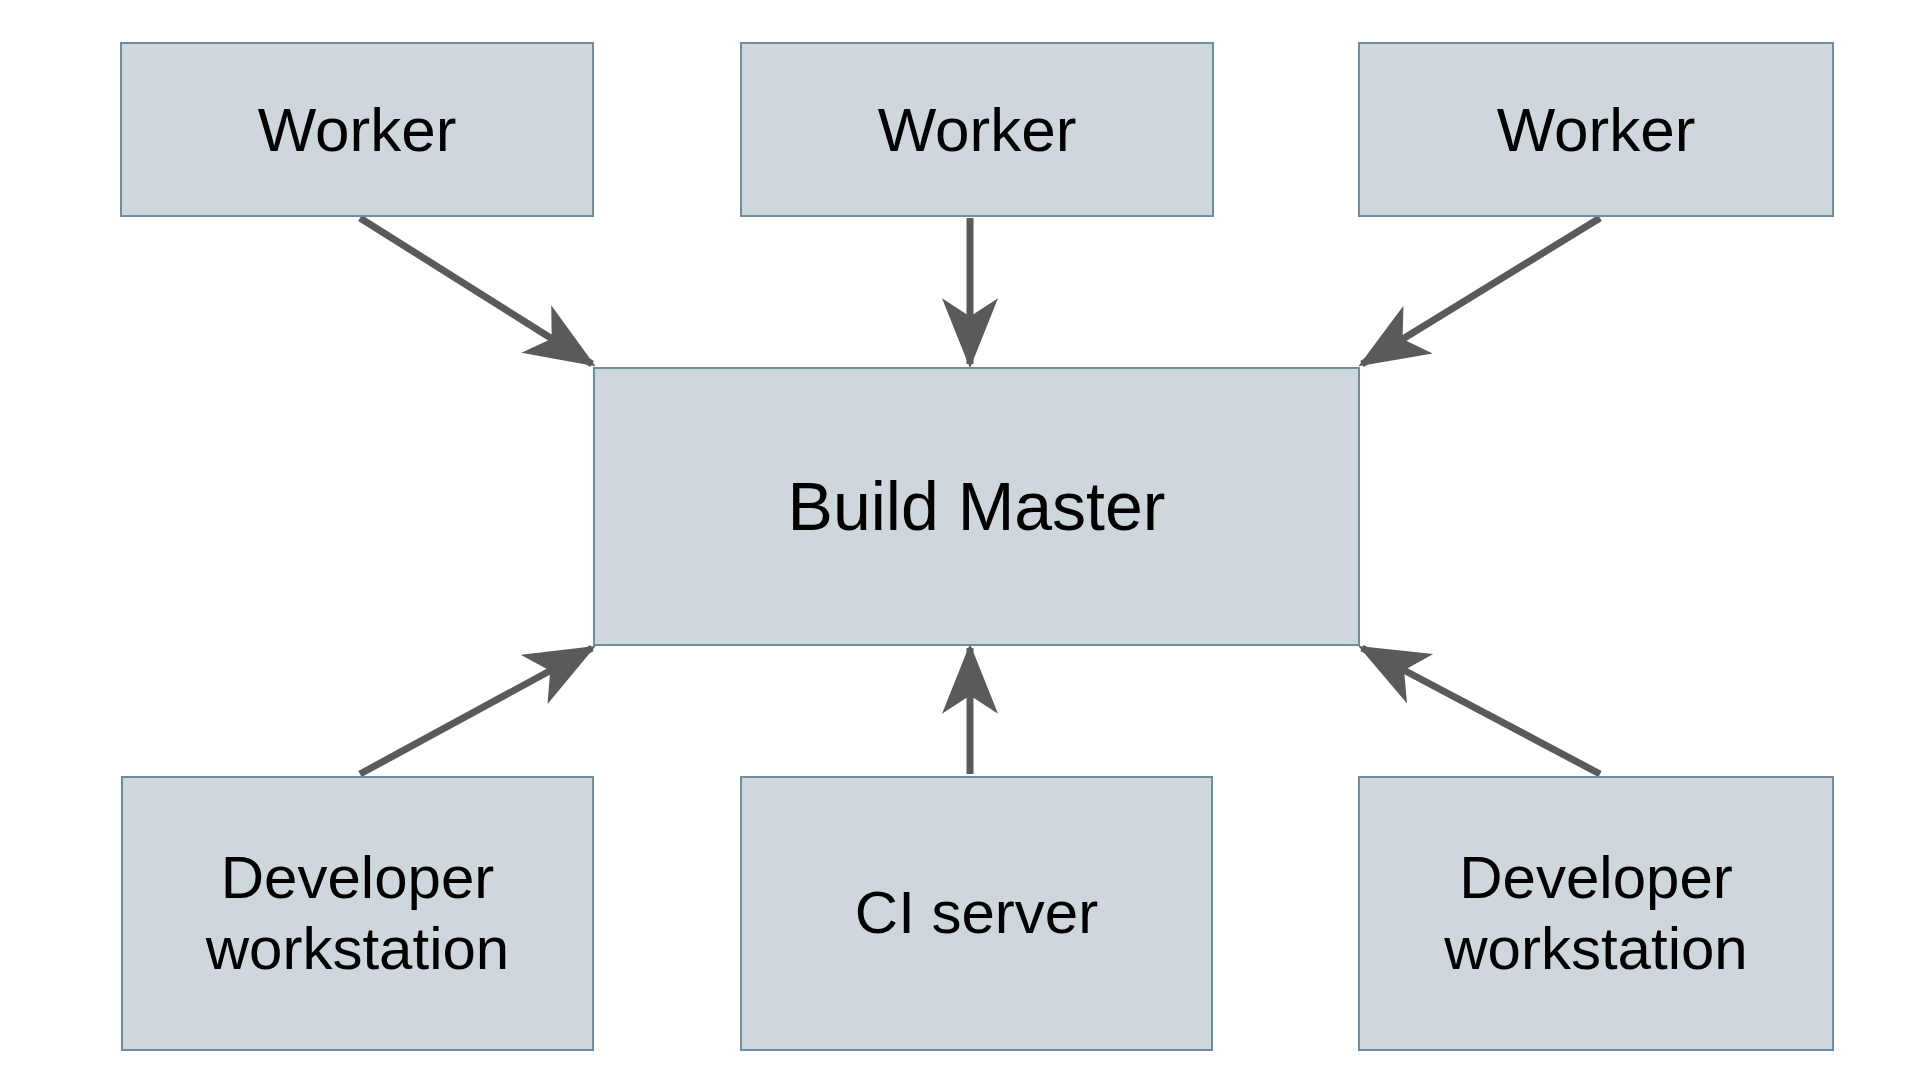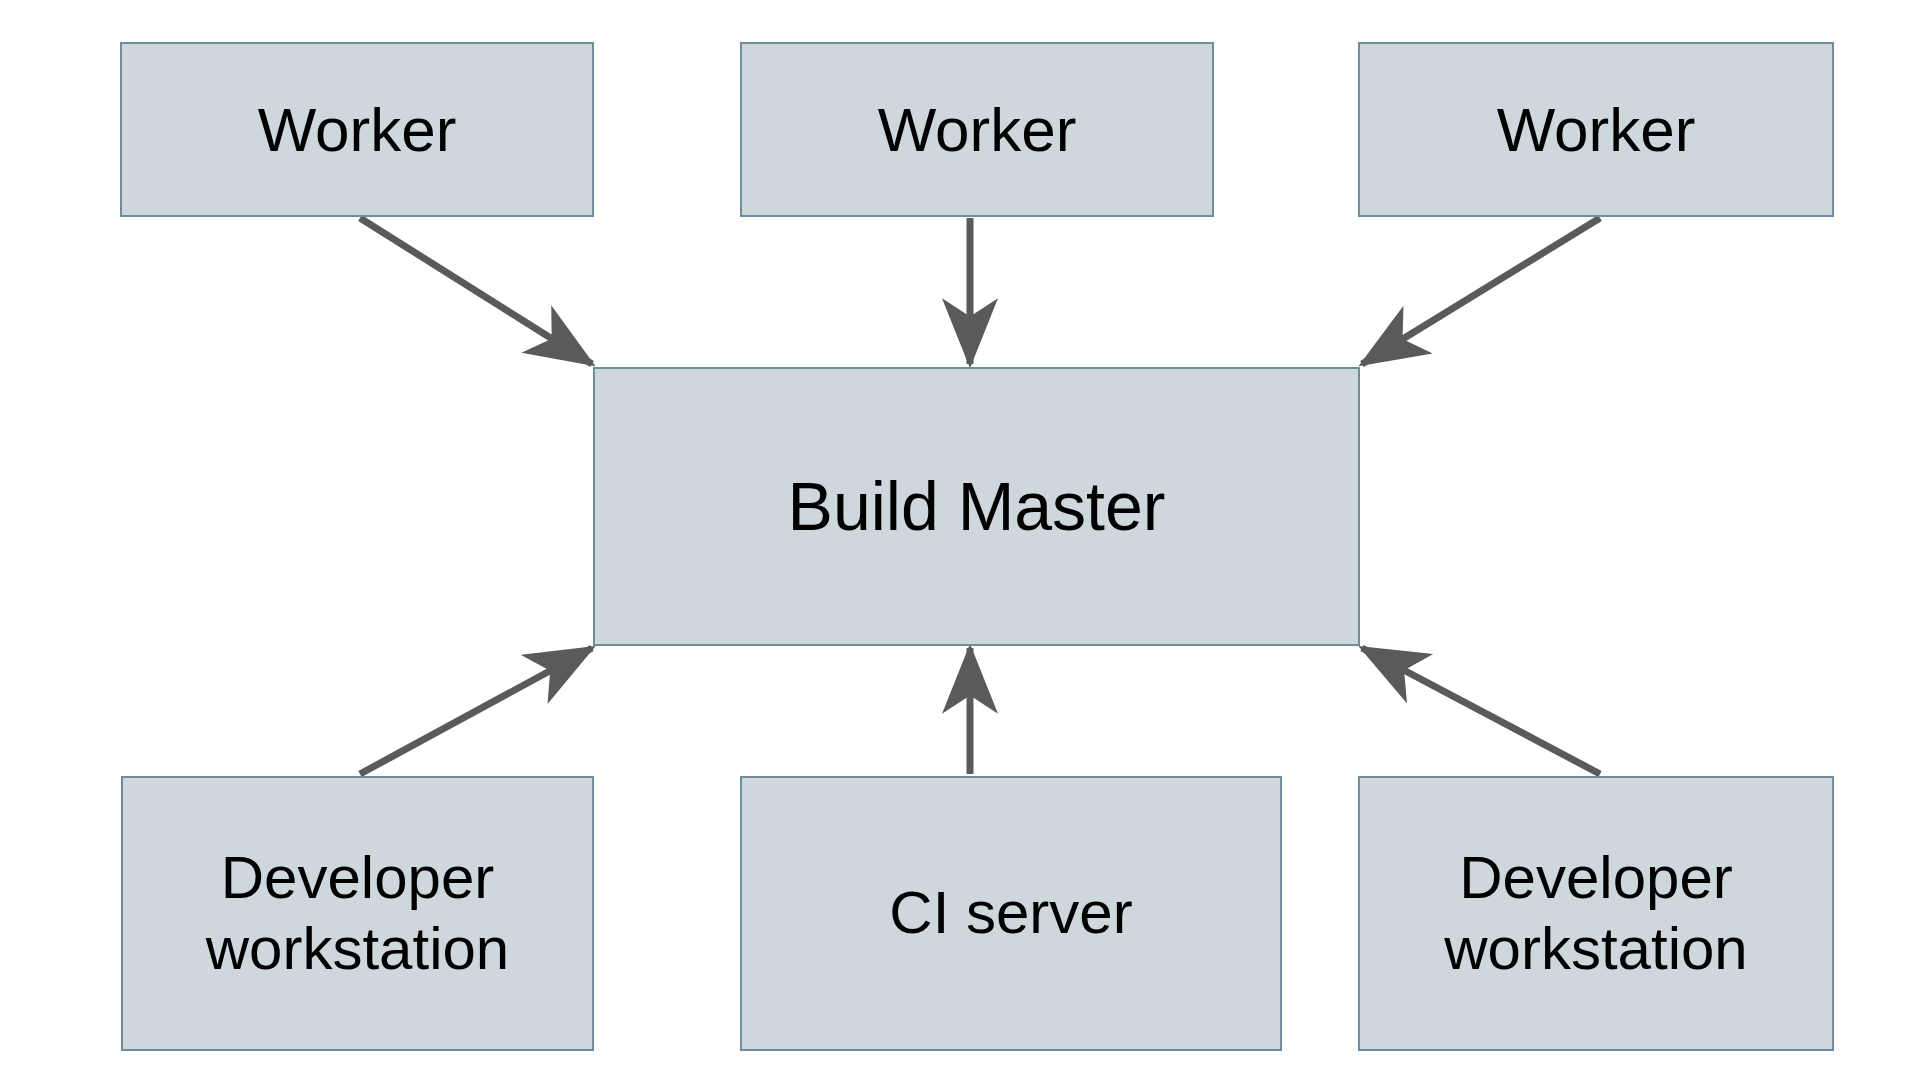--- a/index.html
+++ b/index.html
@@ -42,21 +42,21 @@
     width: 100%;
     padding: 0 6px;
     box-sizing: border-box;
   }
   
   #node-worker-1     { left: 120px;  top: 42px;  width: 474px; height: 175px; font-size: 62px; }
   #node-worker-2     { left: 740px;  top: 42px;  width: 474px; height: 175px; font-size: 62px; }
   #node-worker-3     { left: 1358px; top: 42px;  width: 476px; height: 175px; font-size: 62px; }
   #node-build-master { left: 593px;  top: 367px; width: 767px; height: 279px; font-size: 68px; }
   #node-dev-1        { left: 121px;  top: 776px; width: 473px; height: 275px; font-size: 60px; }
-  #node-ci-server    { left: 740px;  top: 776px; width: 542px; height: 275px; font-size: 60px; }
+  #node-ci-server    { left: 740px;  top: 776px; width: 473px; height: 275px; font-size: 60px; }
   #node-dev-2        { left: 1358px; top: 776px; width: 476px; height: 275px; font-size: 60px; }
 </style>
 </head>
 <body>
 
 <div id="canvas">
 
   <svg id="edge-layer" viewBox="0 0 1910 1090" width="1910" height="1090" xmlns="http://www.w3.org/2000/svg">
     <defs>
       <marker id="arrowhead" markerWidth="12" markerHeight="12" refX="9.4" refY="4" orient="auto" markerUnits="strokeWidth">

